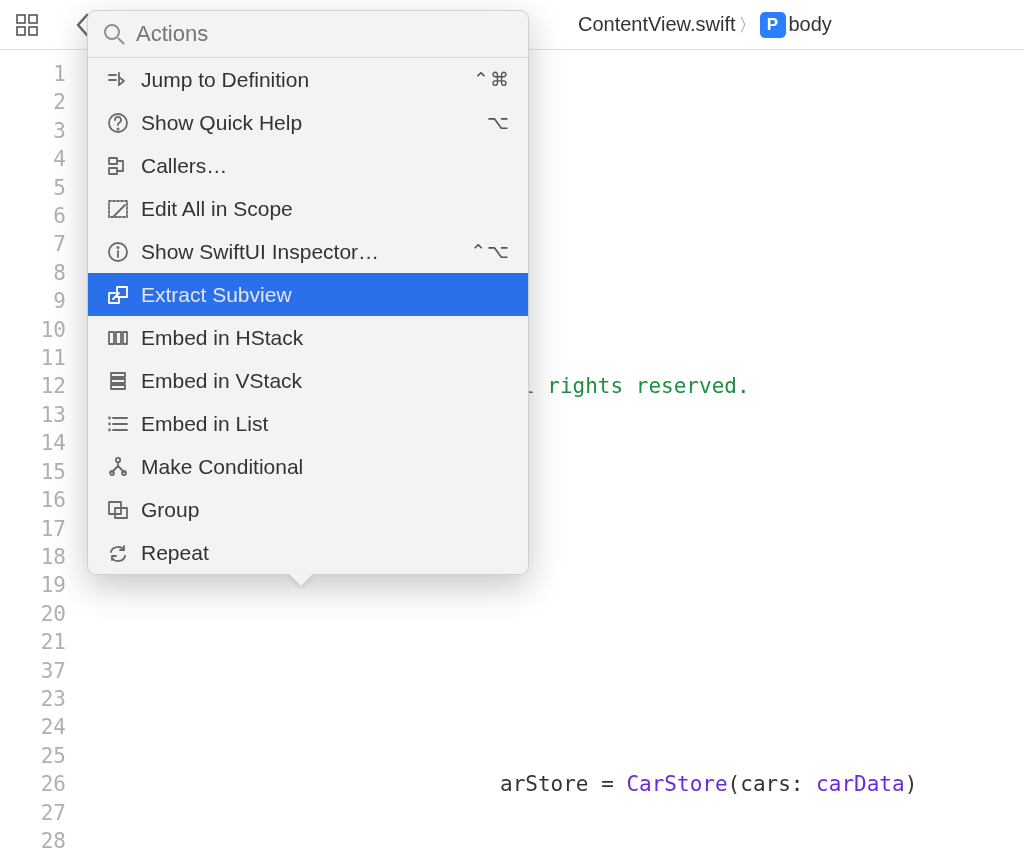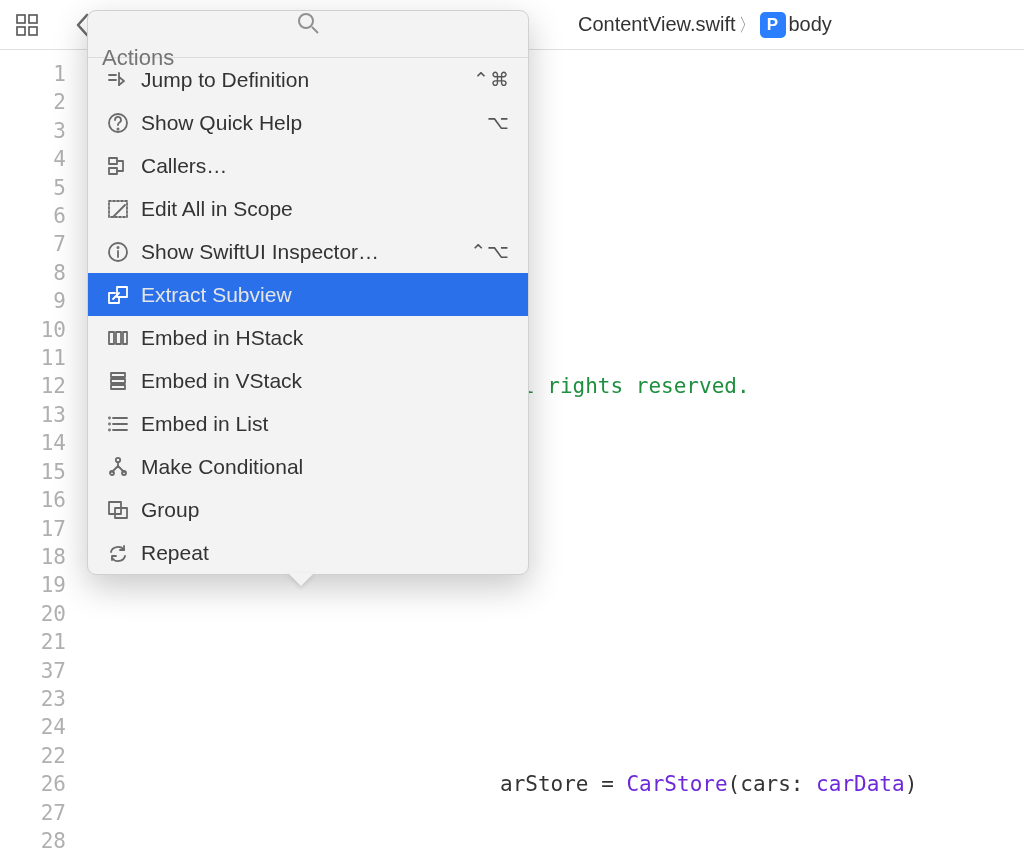--- a/index.html
+++ b/index.html
@@ -98,21 +98,20 @@
   border-top: 13px solid #f3f3f3;
   filter: drop-shadow(0 2px 2px rgba(0,0,0,0.12));
 }
 .popup-search {
   display: flex;
   align-items: center;
   height: 47px;
   border-bottom: 1px solid #dcdcdc;
   padding: 0 14px;
   gap: 10px;
-  flex-direction: column;
 }
 .popup-search input {
   border: none;
   background: transparent;
   font-size: 22px;
   color: #9b9b9b;
   outline: none;
   width: 100%;
 }
 .menu-row {
@@ -191,21 +190,21 @@
       <div>15</div>
       <div>16</div>
       <div>17</div>
       <div>18</div>
       <div>19</div>
       <div>20</div>
       <div>21</div>
       <div>37</div>
       <div>23</div>
       <div>24</div>
-      <div>22</div>
+      <div>25</div>
       <div>26</div>
       <div>27</div>
       <div>28</div>
     </div>
   <div class="code">
 <span class="line"></span>
 <span class="line"></span>
 <span class="line"></span>
 <span class="line"></span>
 <span class="line"></span>

